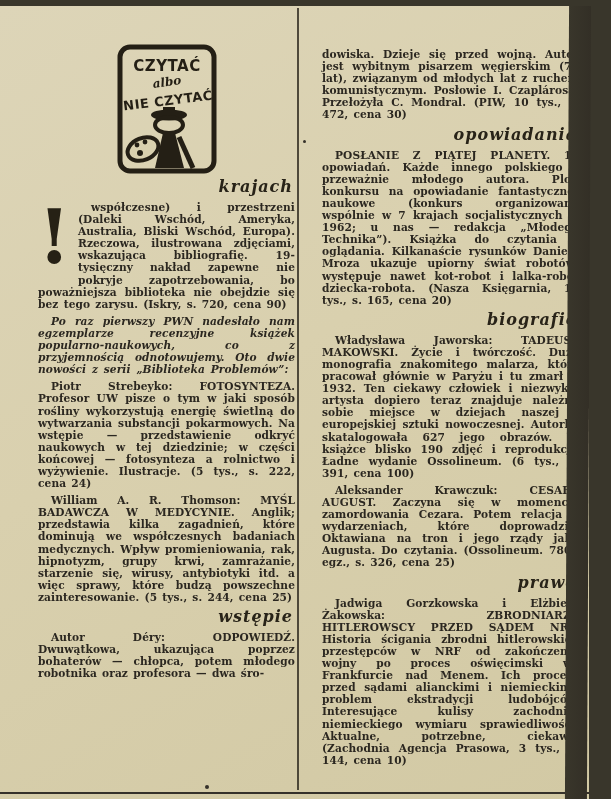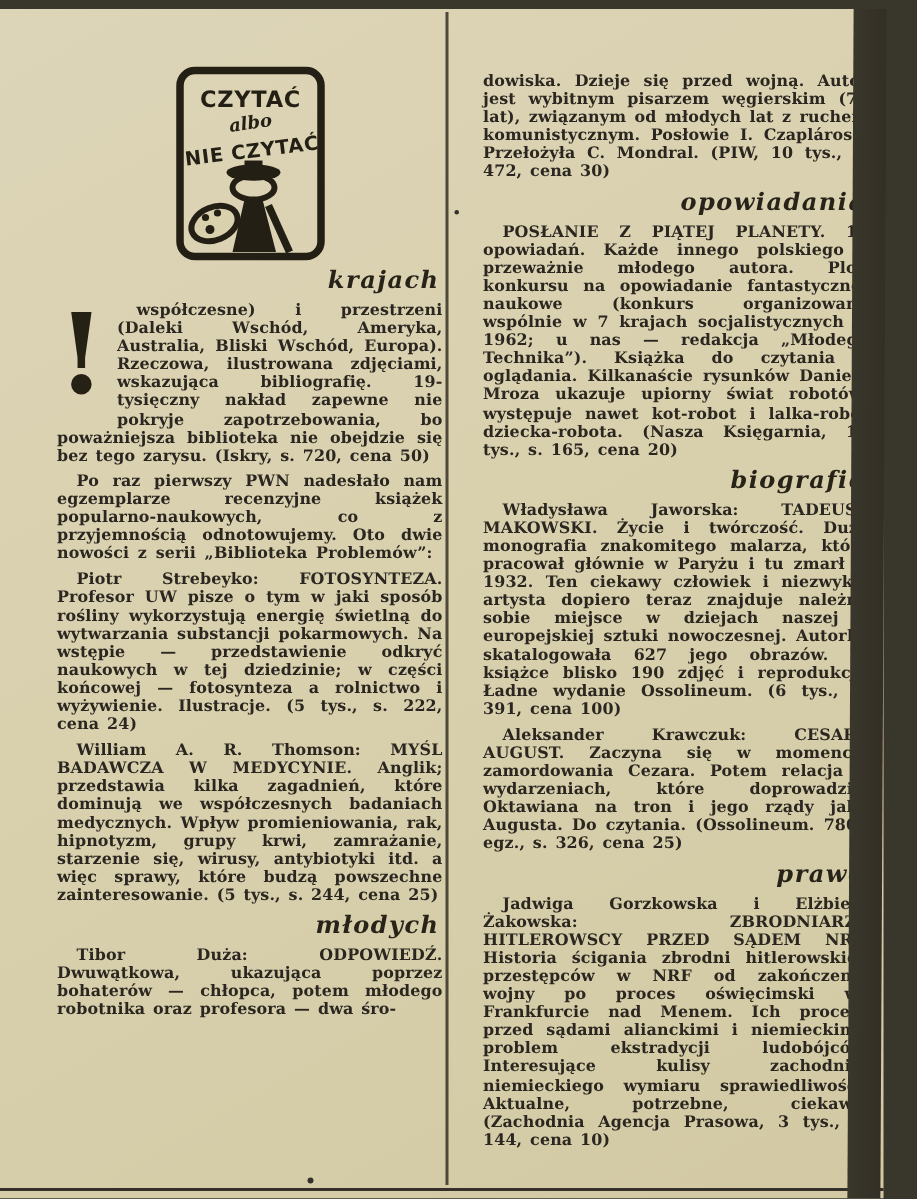--- a/index.html
+++ b/index.html
@@ -66,21 +66,21 @@
     font-size: 10.6px;
     line-height: 12.1px;
     font-weight: 700;
     text-align: justify;
     text-indent: 13px;
     word-spacing: 1.4px;
     letter-spacing: 0.1px;
     margin: 0 0 5px 0;
   }
   .para.cont { text-indent: 0; }
-  .para.italic-note { word-spacing: 2px; }
+  .para.italic-note { font-style: italic; word-spacing: 2px; }
   .excl {
     float: left;
     width: 33px; height: 74px;
     font-size: 74px;
     line-height: 66px;
     font-weight: 700;
     text-indent: 0;
     margin: 3px 7px 2px 0;
     color: #262115;
   }
@@ -118,31 +118,31 @@
             <circle cx="24" cy="109" r="3" fill="#241f15"></circle>
           </g>
         </g>
       </svg>
 
       <div class="section-head">krajach</div>
 
       <p class="para">
         <span class="excl">!</span>
         <span>współczesne) i przestrzeni (Daleki Wschód, Ameryka, Australia, Bliski Wschód, Europa). Rzeczowa, ilustrowana zdjęciami, wskazująca bibliografię. 19-tysięczny nakład zapewne nie pokryje zapotrzebowania, bo poważniejsza</span>
-        <span>biblioteka nie obejdzie się bez tego zarysu. (Iskry, s. 720, cena 50)</span></p>
+        <span>biblioteka nie obejdzie się bez tego zarysu. (Iskry, s. 720, cena 90)</span></p>
 
       <p class="para italic-note">Po raz pierwszy PWN nadesłało nam egzemplarze recenzyjne książek popularno-naukowych, co z przyjemnością odnotowujemy. Oto dwie nowości z serii „Biblioteka Problemów”:</p>
 
       <p class="para">Piotr Strebeyko: FOTOSYNTEZA. Profesor UW pisze o tym w jaki sposób rośliny wykorzystują energię świetlną do wytwarzania substancji pokarmowych. Na wstępie — przedstawienie odkryć naukowych w tej dziedzinie; w części końcowej — fotosynteza a rolnictwo i wyżywienie. Ilustracje. (5 tys., s. 222, cena 24)</p>
 
       <p class="para">William A. R. Thomson: MYŚL BADAWCZA W MEDYCYNIE. Anglik; przedstawia kilka zagadnień, które dominują we współczesnych badaniach medycznych. Wpływ promieniowania, rak, hipnotyzm, grupy krwi, zamrażanie, starzenie się, wirusy, antybiotyki itd. a więc sprawy, które budzą powszechne zainteresowanie. (5 tys., s. 244, cena 25)</p>
 
-      <div class="section-head">młodych</div>
+      <div class="section-head">wstępie</div>
 
-      <p class="para">Tibor Duża: ODPOWIEDŹ. Dwuwątkowa, ukazująca poprzez bohaterów — chłopca, potem młodego robotnika oraz profesora — dwa śro-</p>
+      <p class="para">Autor Déry: ODPOWIEDŹ. Dwuwątkowa, ukazująca poprzez bohaterów — chłopca, potem młodego robotnika oraz profesora — dwa śro-</p>
     </div>
 
     <div class="col col-right">
 
       <p class="para cont first">dowiska. Dzieje się przed wojną. Autor jest wybitnym pisarzem węgierskim (70 lat), związanym od młodych lat z ruchem komunistycznym. Posłowie I. Czaplárosa. Przełożyła C. Mondral. (PIW, 10 tys., s. 472, cena 30)</p>
 
       <div class="section-head">opowiadania</div>
 
       <p class="para">POSŁANIE Z PIĄTEJ PLANETY. 13 opowiadań. Każde innego polskiego i przeważnie młodego autora. Plon konkursu na opowiadanie fantastyczno-naukowe (konkurs organizowano wspólnie w 7 krajach socjalistycznych w 1962; u nas — redakcja „Młodego Technika”). Książka do czytania i oglądania. Kilkanaście rysunków Daniela Mroza ukazuje upiorny świat robotów; występuje nawet kot-robot i lalka-robot dziecka-robota. (Nasza Księgarnia, 10 tys., s. 165, cena 20)</p>
 

